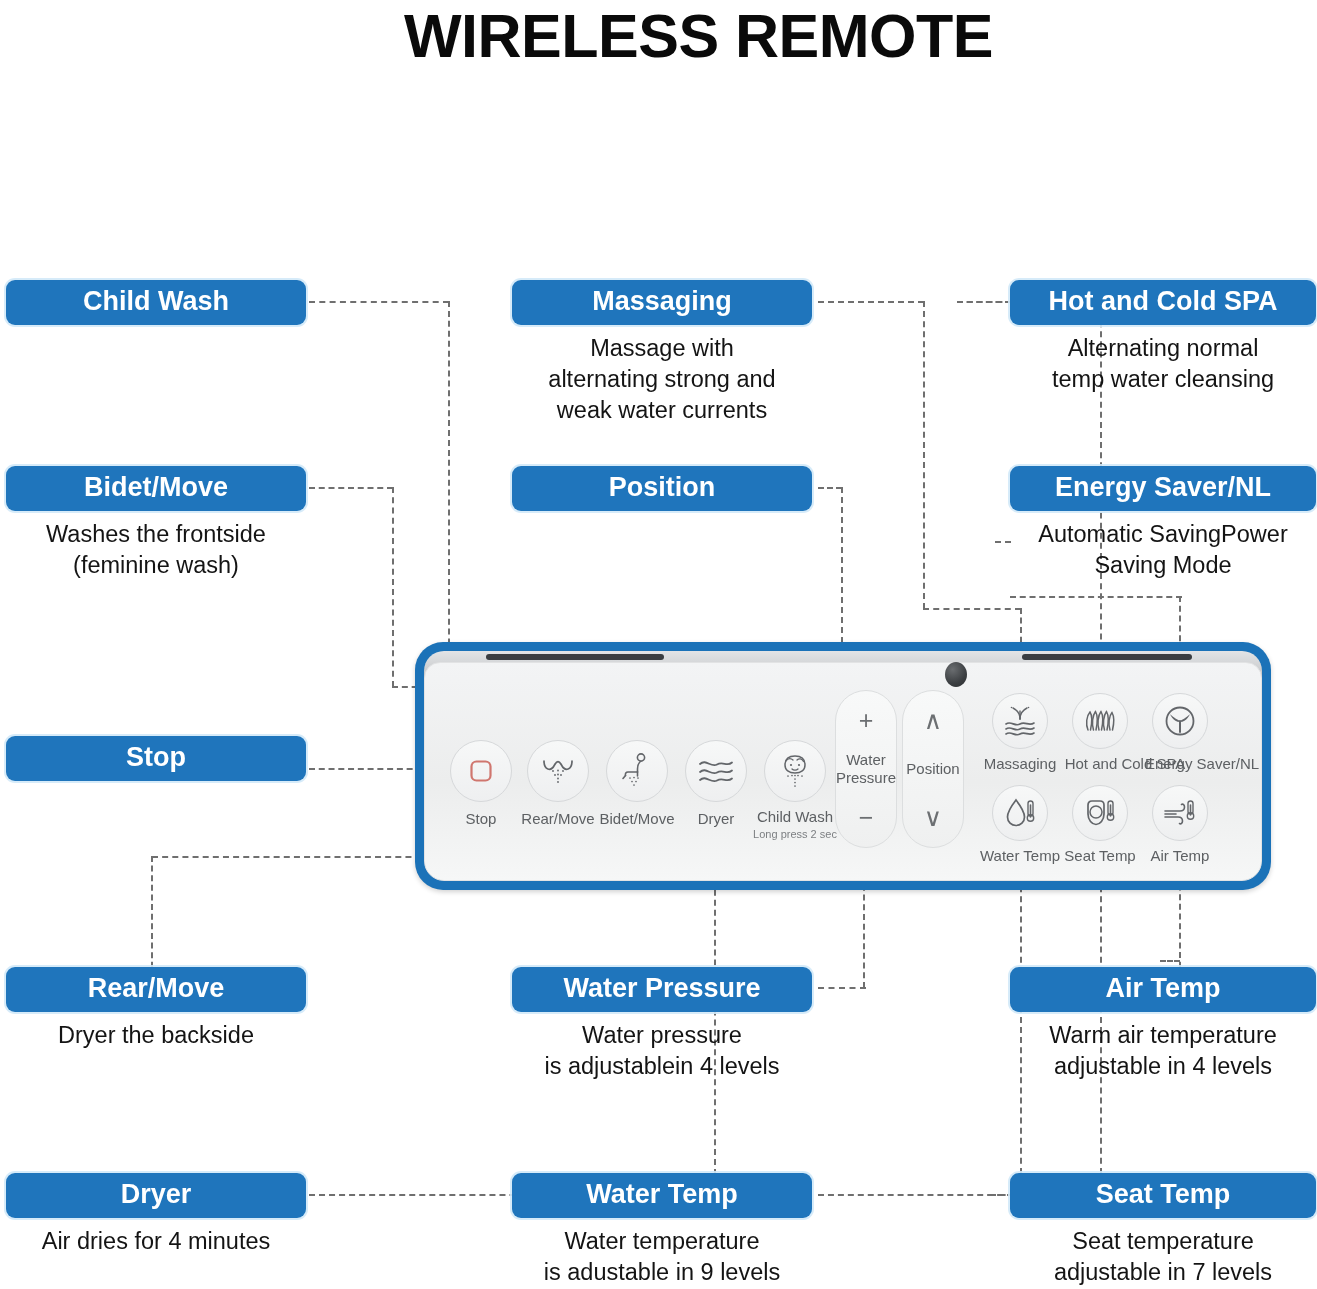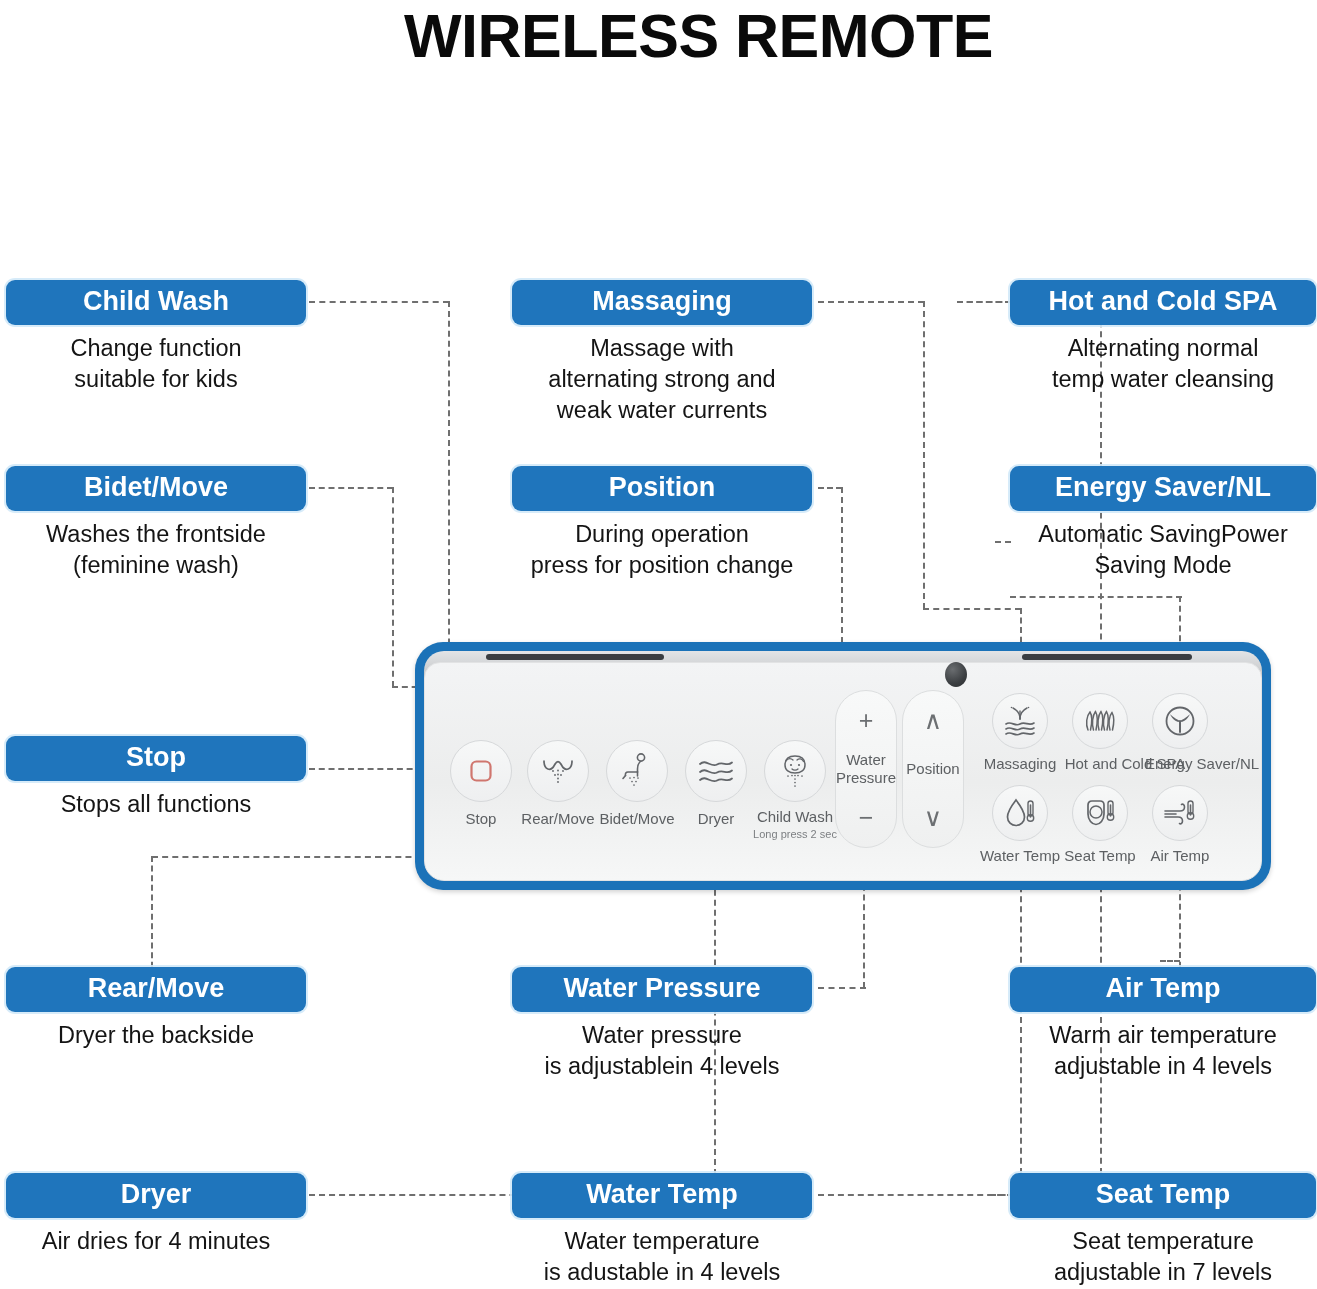--- a/index.html
+++ b/index.html
@@ -258,22 +258,20 @@
 <div class="conn h" style="left:818px; top:1194px; width:205px;"></div>
 
 <div class="conn v" style="left:1100px; top:846px; height:348px;"></div>
 <div class="conn h" style="left:990px; top:1194px; width:112px;"></div>
 
 <div class="conn v" style="left:1179px; top:846px; height:141px;"></div>
 <div class="conn h" style="left:1160px; top:960px; width:20px;"></div>
 
 <div class="callout" style="left:6px; top:280px;">
   <span class="badge">Child Wash</span>
-  <div class="desc">Change function
-suitable for kids</div>
 </div>
 
 <div class="callout" style="left:512px; top:280px;">
   <span class="badge">Massaging</span>
   <div class="desc">Massage with
 alternating strong and
 weak water currents</div>
 </div>
 
 <div class="callout wide" style="left:1010px; top:280px;">
@@ -283,33 +281,30 @@
 </div>
 
 <div class="callout" style="left:6px; top:466px;">
   <span class="badge">Bidet/Move</span>
   <div class="desc">Washes the frontside
 (feminine wash)</div>
 </div>
 
 <div class="callout" style="left:512px; top:466px;">
   <span class="badge">Position</span>
-  <div class="desc">During operation
-press for position change</div>
 </div>
 
 <div class="callout wide" style="left:1010px; top:466px;">
   <span class="badge">Energy Saver/NL</span>
   <div class="desc">Automatic SavingPower
 Saving Mode</div>
 </div>
 
 <div class="callout" style="left:6px; top:736px;">
   <span class="badge">Stop</span>
-  <div class="desc">Stops all functions</div>
 </div>
 
 <div class="callout" style="left:6px; top:967px;">
   <span class="badge">Rear/Move</span>
   <div class="desc">Dryer the backside</div>
 </div>
 
 <div class="callout" style="left:512px; top:967px;">
   <span class="badge">Water Pressure</span>
   <div class="desc">Water pressure
@@ -323,21 +318,21 @@
 </div>
 
 <div class="callout" style="left:6px; top:1173px;">
   <span class="badge">Dryer</span>
   <div class="desc">Air dries for 4 minutes</div>
 </div>
 
 <div class="callout" style="left:512px; top:1173px;">
   <span class="badge">Water Temp</span>
   <div class="desc">Water temperature
-is adustable in 4 levels</div>
+is adustable in 9 levels</div>
 </div>
 
 <div class="callout wide" style="left:1010px; top:1173px;">
   <span class="badge">Seat Temp</span>
   <div class="desc">Seat temperature
 adjustable in 7 levels</div>
 </div>
 
 <div id="remote">
   <div id="remote-bevel">

